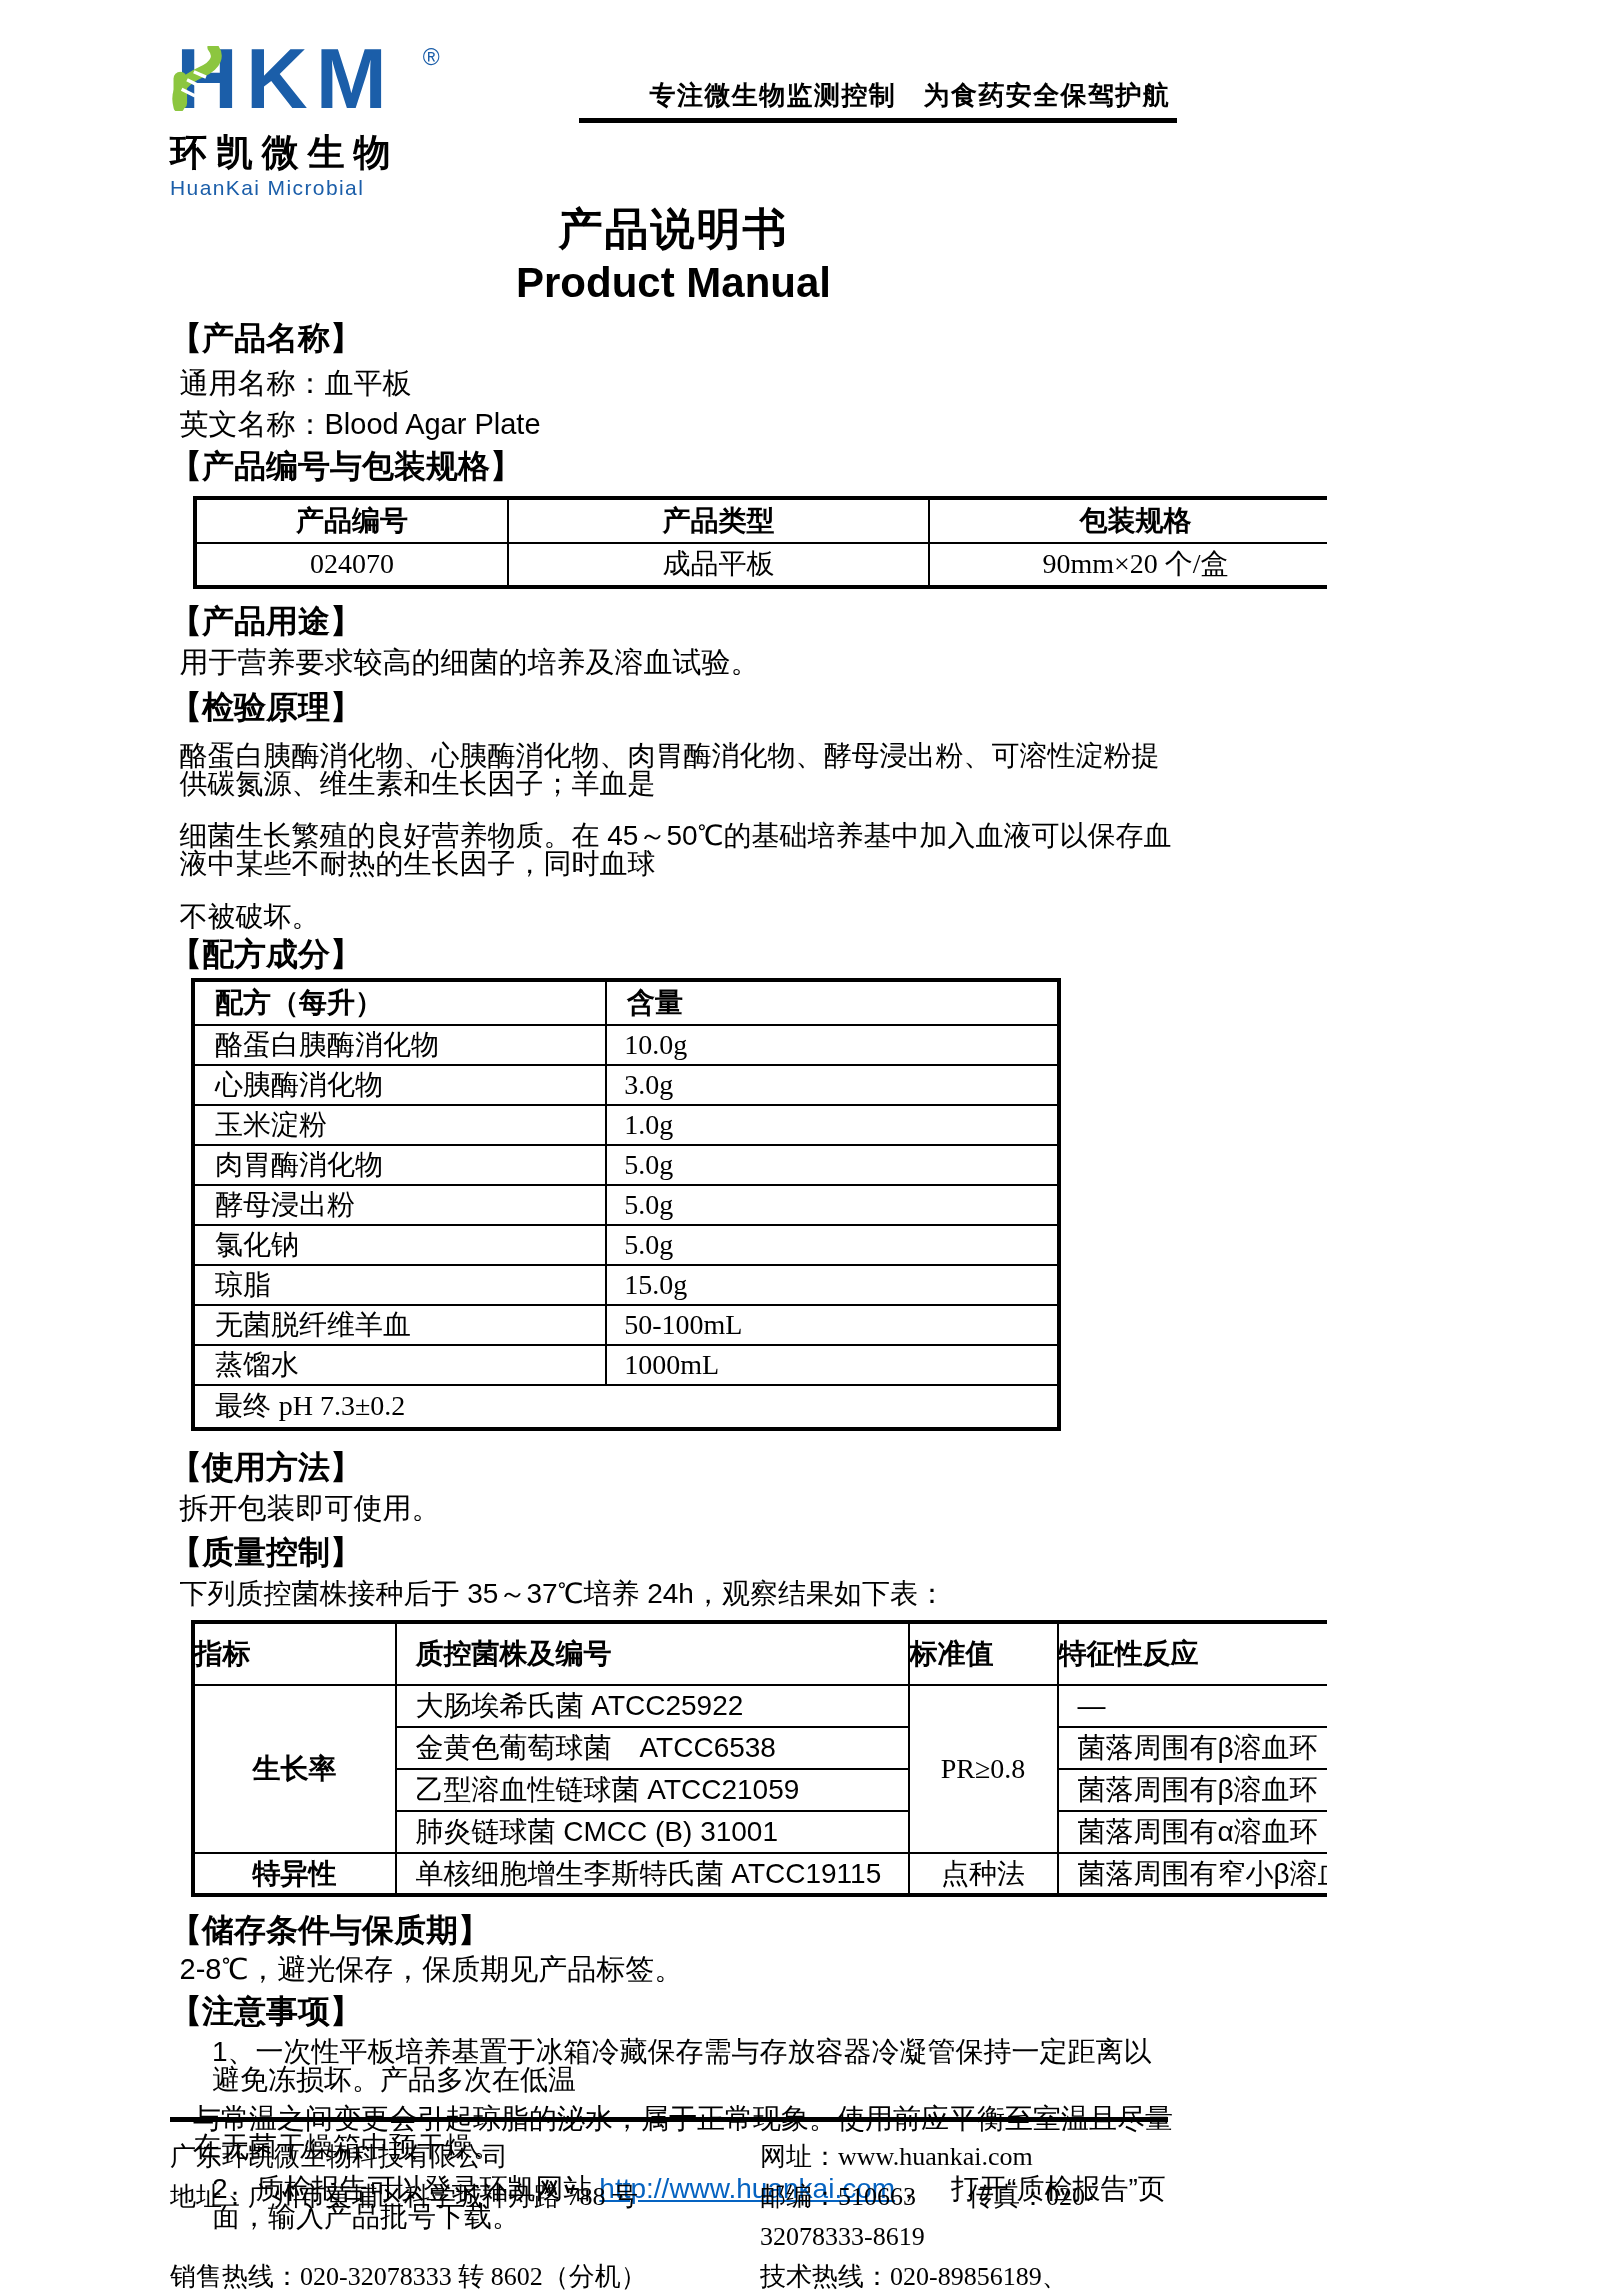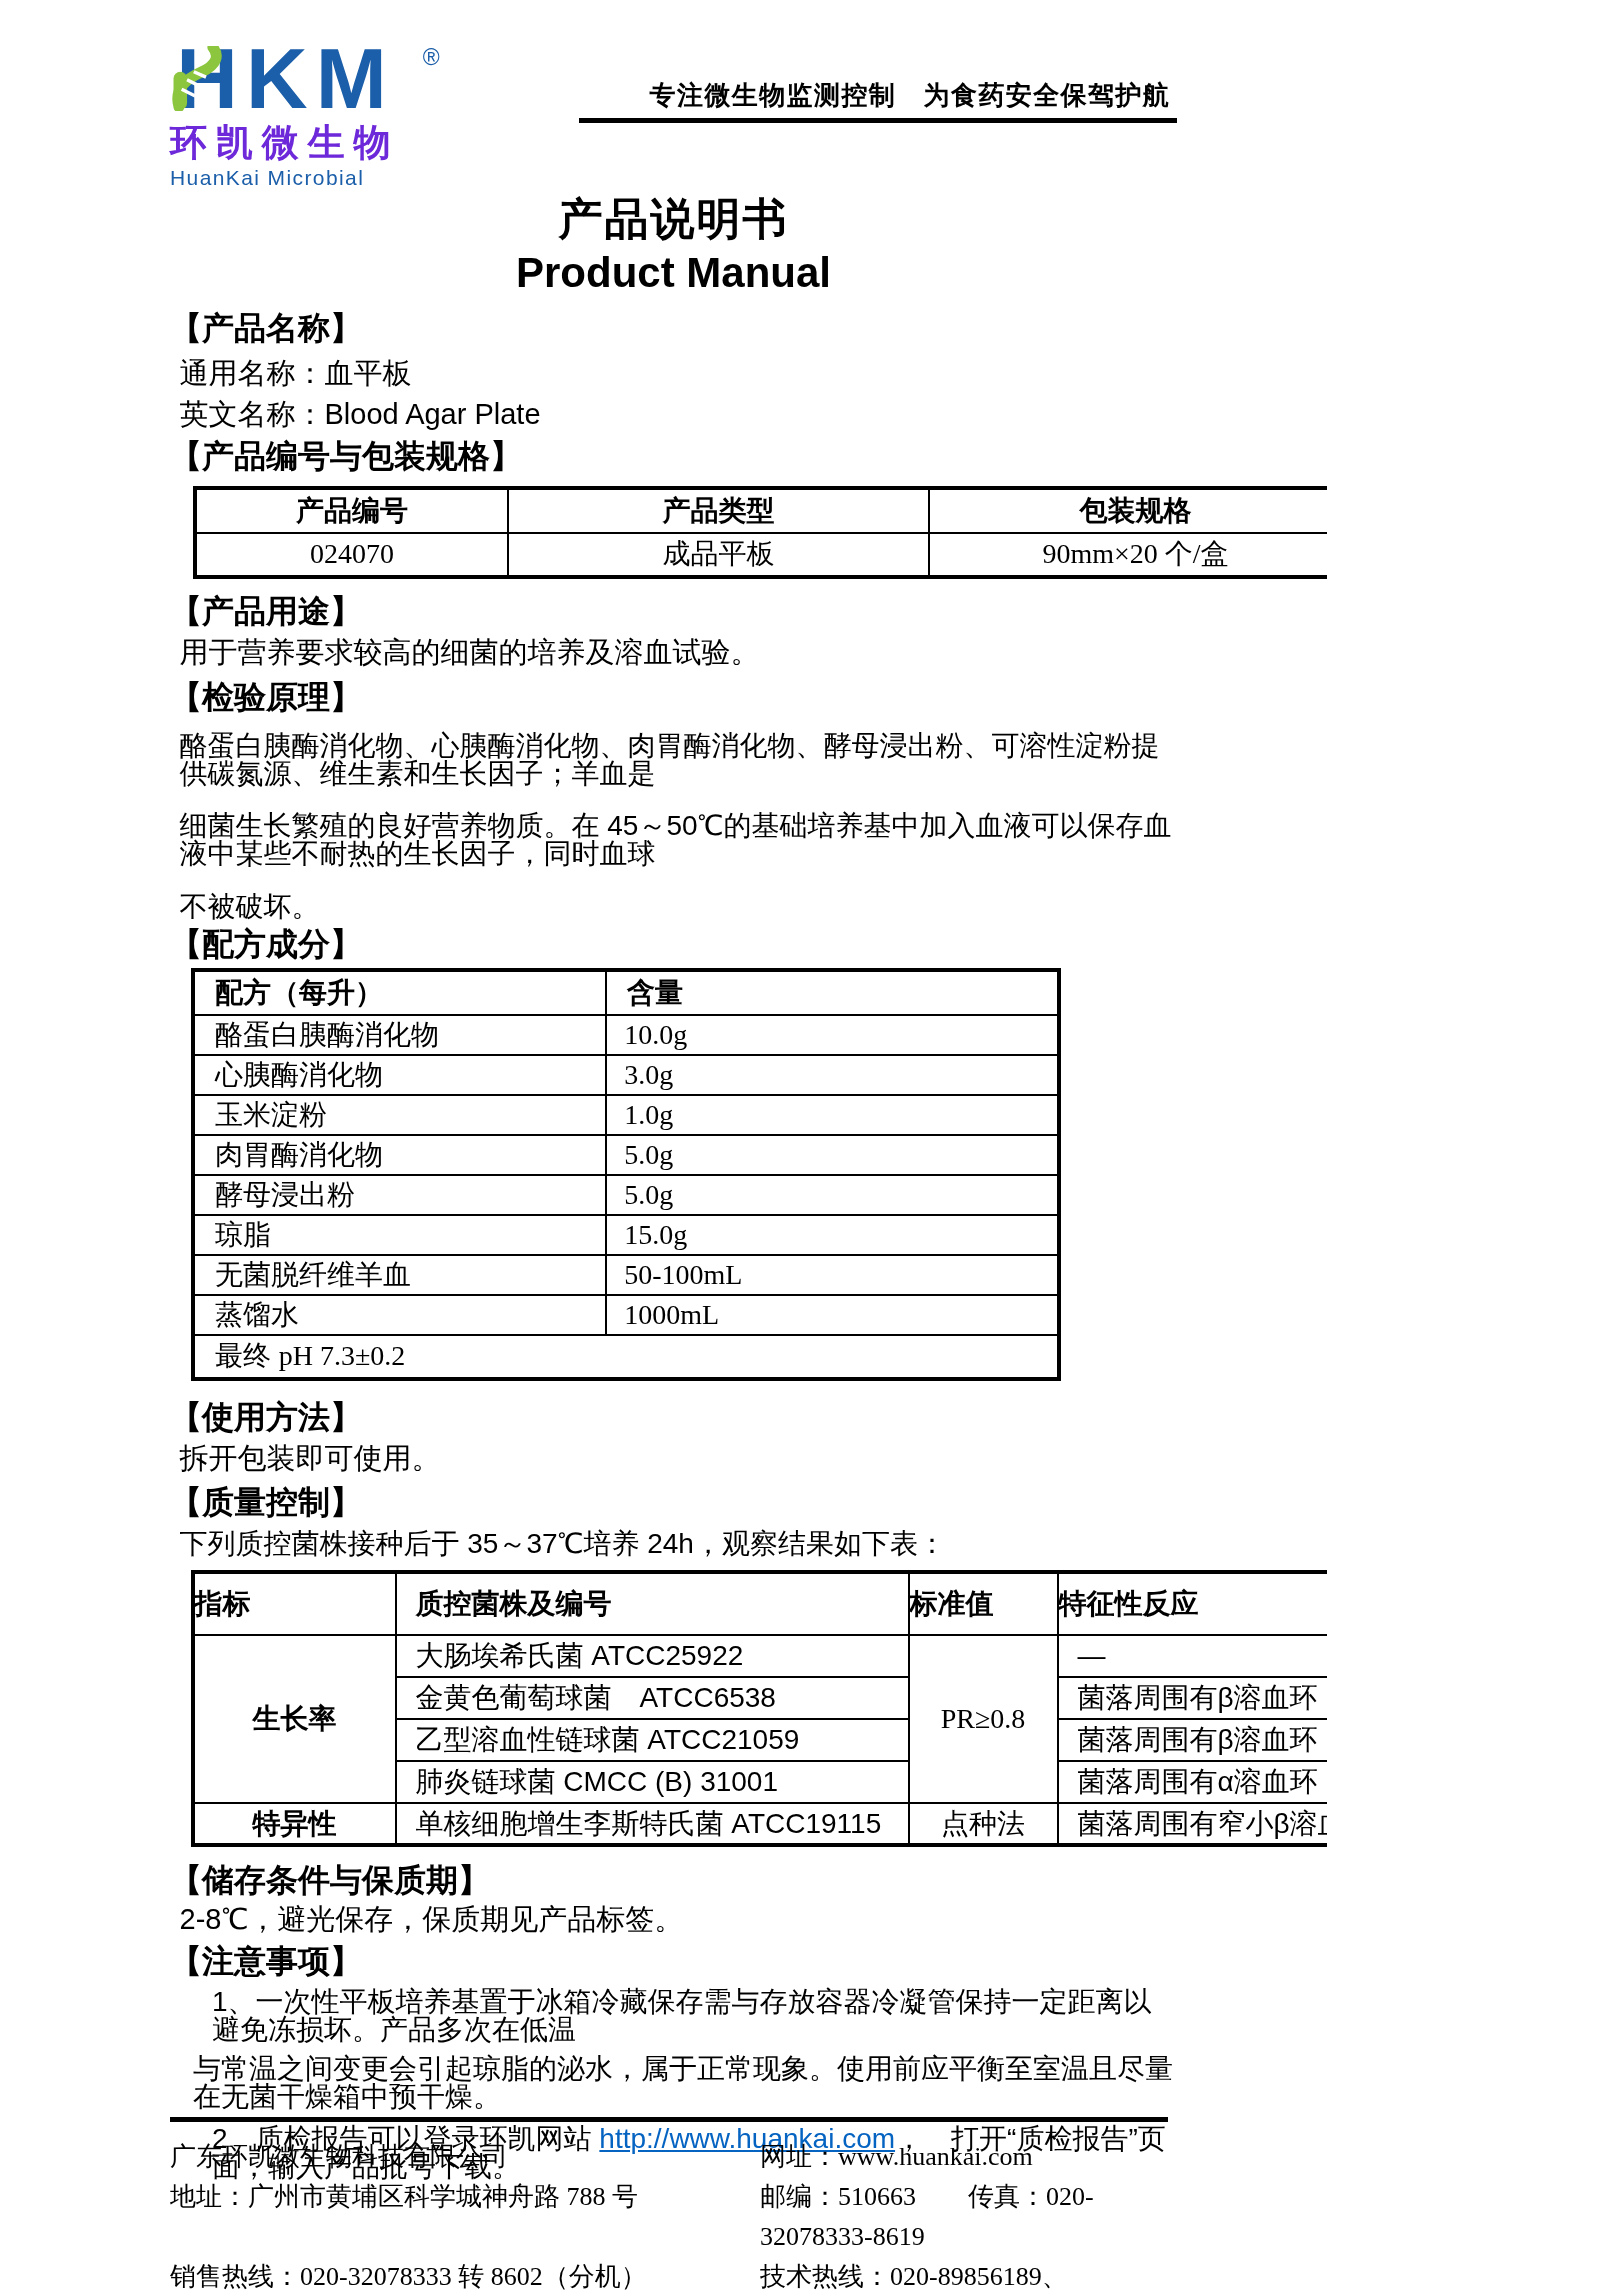--- a/index.html
+++ b/index.html
@@ -3,21 +3,21 @@
 <meta charset="utf-8">
 <style>
   * { margin:0; padding:0; box-sizing:border-box; }
   html,body { background:#ffffff; }
   body { width:1623px; height:2295px; font-family:"Liberation Sans", sans-serif; color:#000; }
   .page { position:relative; width:1327px; height:2295px; background:#fff; padding:34px 150px 0 170px; overflow:hidden; }
 
   
   .header { display:flex; align-items:flex-start; }
   .logo { width:286px; padding-top:12.3px; flex:none; }
-  .logo-cn { color:#6d28d9; font-size:37px; font-weight:700; letter-spacing:8.9px; line-height:1; margin-top:11px; white-space:nowrap; }
+  .logo-cn { color:#000000; font-size:37px; font-weight:700; letter-spacing:8.9px; line-height:1; margin-top:21px; white-space:nowrap; }
   .logo-en { color:#1b5ea9; font-size:21px; letter-spacing:1.4px; line-height:1; margin-top:5.5px; white-space:nowrap; }
   .header-right { flex:1; margin-left:123px; padding-top:48px; }
   .tagline { text-align:right; font-size:26px; font-weight:700; letter-spacing:1.4px; line-height:1;
              padding-bottom:9.5px; padding-right:6.8px; border-bottom:5.5px solid #000; white-space:nowrap; }
 
   
   .title-cn { text-align:center; font-size:44px; font-weight:700; letter-spacing:2px; line-height:1; margin-top:9.5px; }
   .title-en { text-align:center; font-size:42px; font-weight:700; line-height:1; margin-top:11px; }
 
   h3.sec { font-size:32px; font-weight:700; line-height:1; }
@@ -165,20 +165,24 @@
     </tr>
     <tr>
       <td class="name">肉胃酶消化物</td>
       <td class="qty serif">5.0g</td>
     </tr>
     <tr>
       <td class="name">酵母浸出粉</td>
       <td class="qty serif">5.0g</td>
     </tr>
     <tr>
+      <td class="name">氯化钠</td>
+      <td class="qty serif">5.0g</td>
+    </tr>
+    <tr>
       <td class="name">琼脂</td>
       <td class="qty serif">15.0g</td>
     </tr>
     <tr>
       <td class="name">无菌脱纤维羊血</td>
       <td class="qty serif">50-100mL</td>
     </tr>
     <tr>
       <td class="name">蒸馏水</td>
       <td class="qty serif">1000mL</td>

